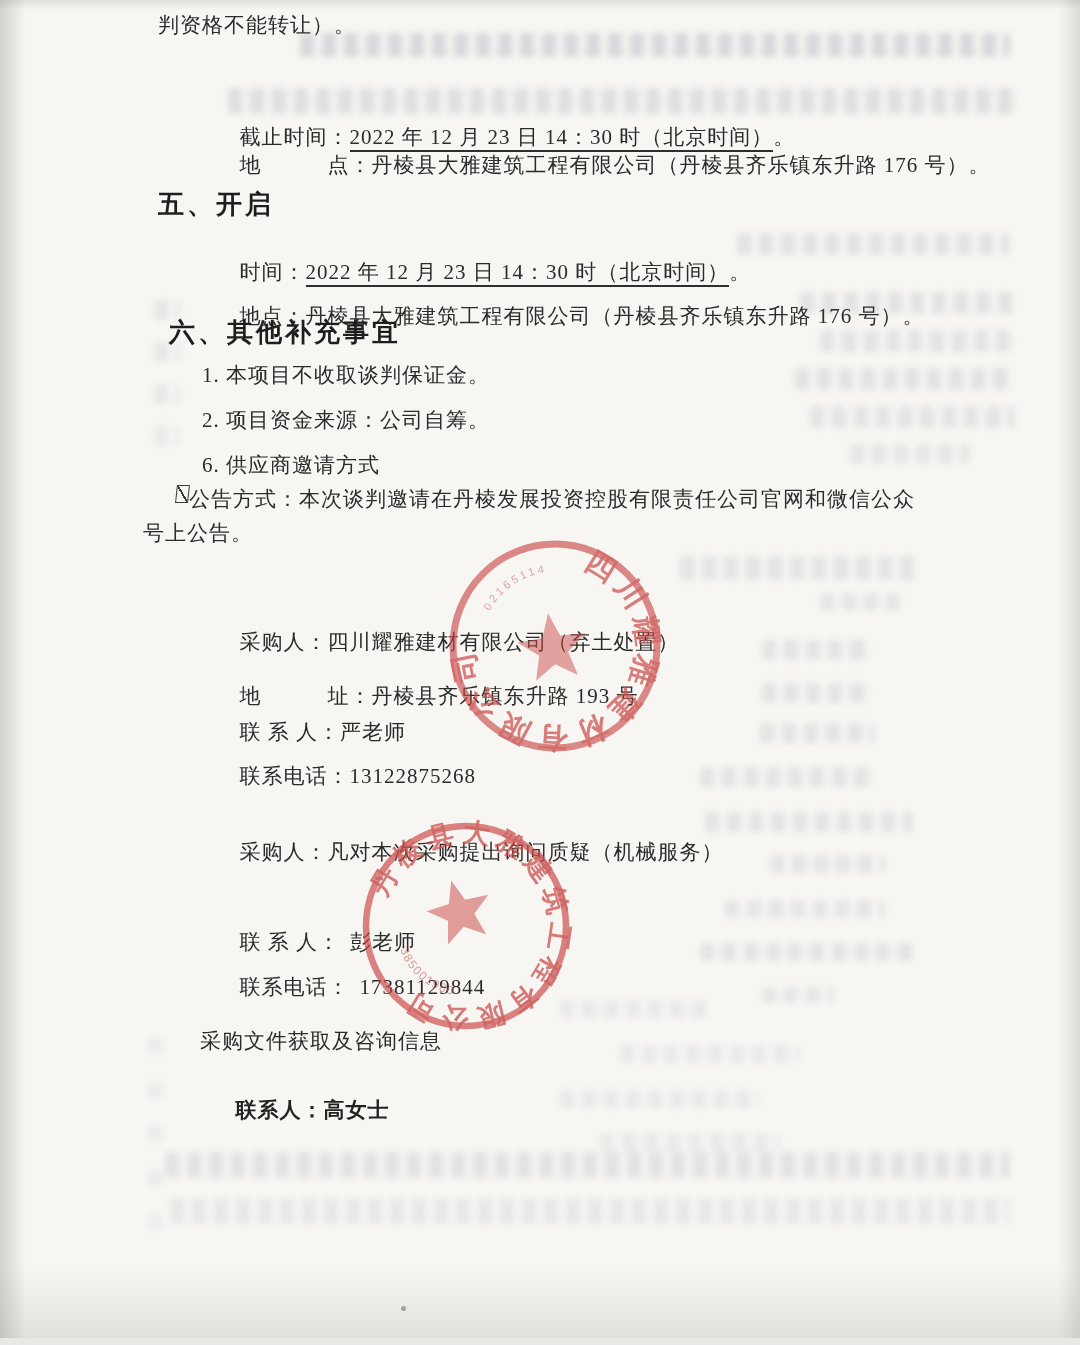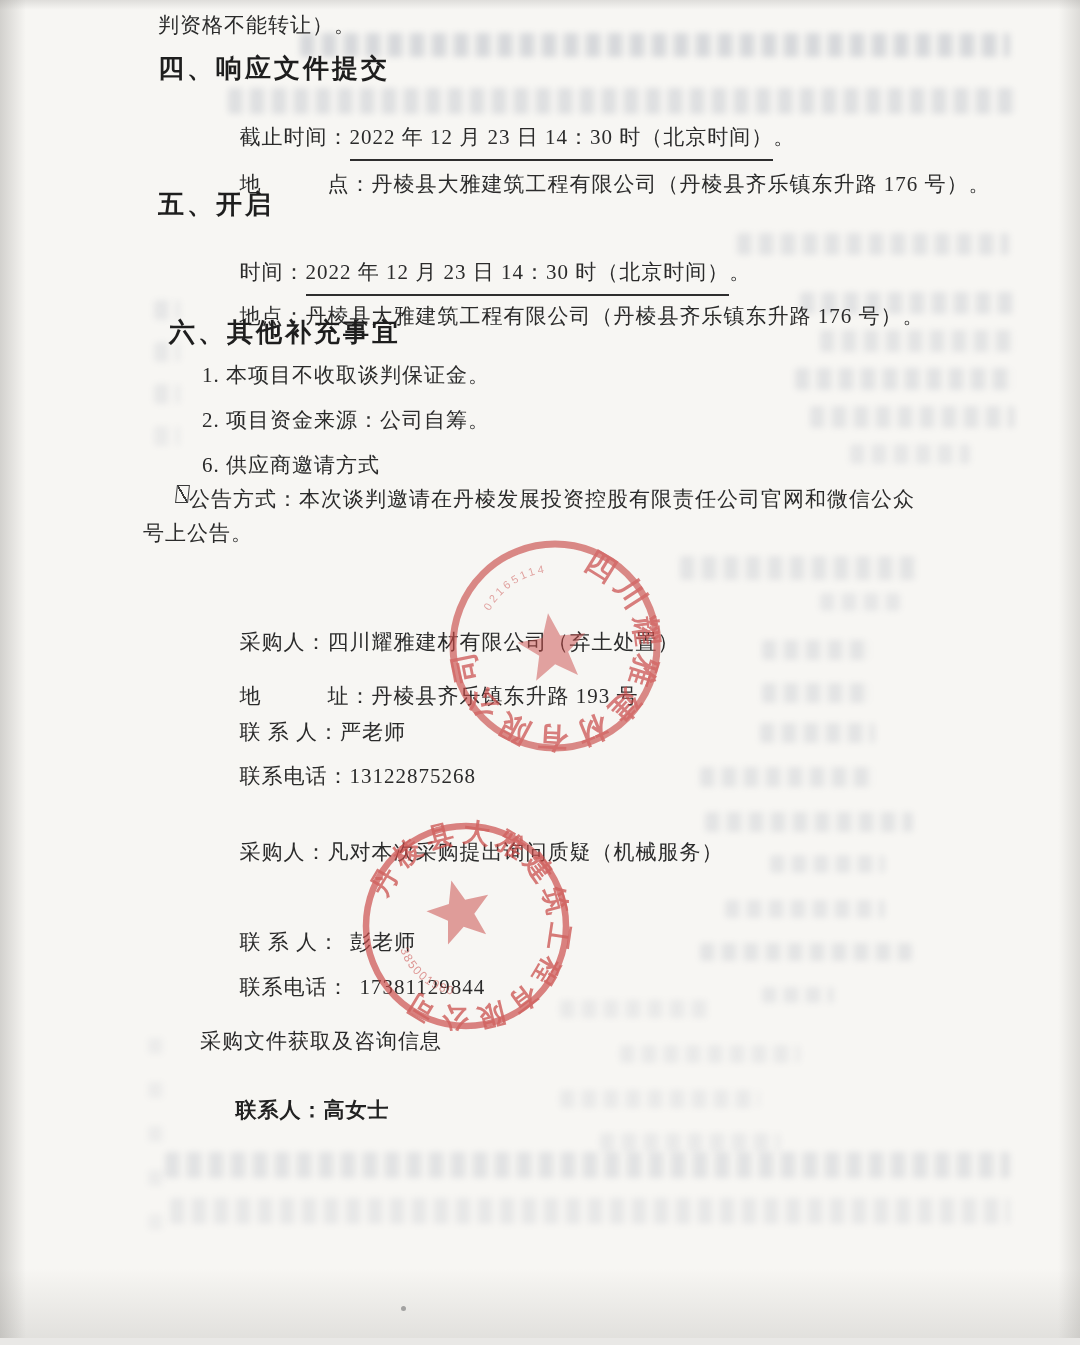--- a/index.html
+++ b/index.html
@@ -25,21 +25,21 @@
   }
   .h-major{
     font-family:"Liberation Sans","DejaVu Sans",sans-serif;
     font-weight:bold;font-size:26px;letter-spacing:3px;color:#1e1e1e;
   }
   .h-minor{
     font-family:"Liberation Sans","DejaVu Sans",sans-serif;
     font-weight:bold;font-size:21px;letter-spacing:1px;color:#1e1e1e;
   }
   .bser{font-weight:bold;color:#222;}
-  .ul{border-bottom:2px solid #2e2e2e;padding-bottom:10px;margin-top:28px;}
+  .ul{border-bottom:2px solid #2e2e2e;padding-bottom:1px;margin-top:28px;}
   .gap{margin-left:10px;}
   .ghost{
     position:absolute;border-radius:3px;
     background:repeating-linear-gradient(90deg, rgba(110,120,142,.55) 0 14px, rgba(110,120,142,.06) 14px 22px);
     filter:blur(3px);
   }
   .speck{position:absolute;left:401px;top:1306px;width:5px;height:5px;border-radius:50%;background:#8a8a8a;opacity:.75;}
   .seal{position:absolute;mix-blend-mode:multiply;}
   .artifact{
     position:absolute;left:176px;top:485px;width:11px;height:16px;
@@ -85,27 +85,26 @@
       <div class="ghost" style="left: 148px; top: 1126px; width: 18px; height: 16px; opacity: 0.14;"></div>
       <div class="ghost" style="left: 148px; top: 1170px; width: 18px; height: 16px; opacity: 0.14;"></div>
       <div class="ghost" style="left: 148px; top: 1214px; width: 18px; height: 16px; opacity: 0.12;"></div>
       <div class="ghost" style="left: 165px; top: 1152px; width: 845px; height: 26px; opacity: 0.28;"></div>
       <div class="ghost" style="left: 170px; top: 1198px; width: 840px; height: 26px; opacity: 0.2;"></div>
     </div>
 
   <div class="layer" id="content">
     <div class="line" style="left:158px;top:12px">判资格不能转让）。</div>
 
-    <div class="line h-major" style="left:158px;top:52px">四、响应文件提交</div>
 
     <div class="line" style="left:202px;top:98px">
       <span>截止时间：</span><span class="ul">2022 年 12 月 23 日 14：30 时（北京时间）</span><span>。</span>
     </div>
 
-    <div class="line" style="left:202px;top:145px">
+    <div class="line" style="left:202px;top:126px">
       <span>地　　　点：</span><span>丹棱县大雅建筑工程有限公司（丹棱县齐乐镇东升路 176 号）。</span>
     </div>
 
     <div class="line h-major" style="left:158px;top:188px">五、开启</div>
 
     <div class="line" style="left:202px;top:233px">
       <span>时间：</span><span class="ul">2022 年 12 月 23 日 14：30 时（北京时间）</span><span>。</span>
     </div>
 
     <div class="line" style="left:202px;top:277px">

